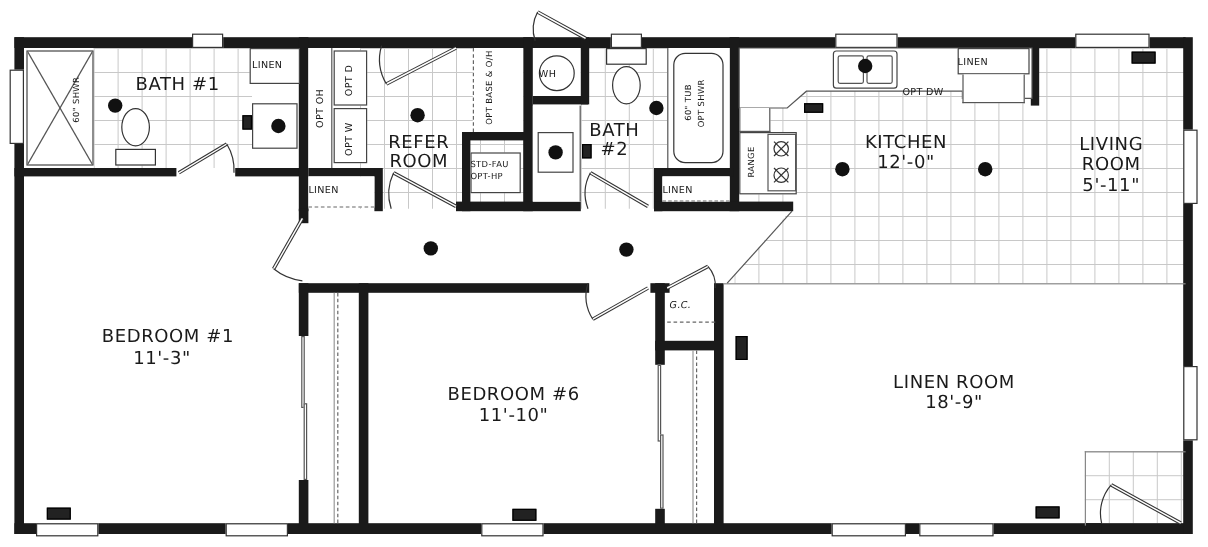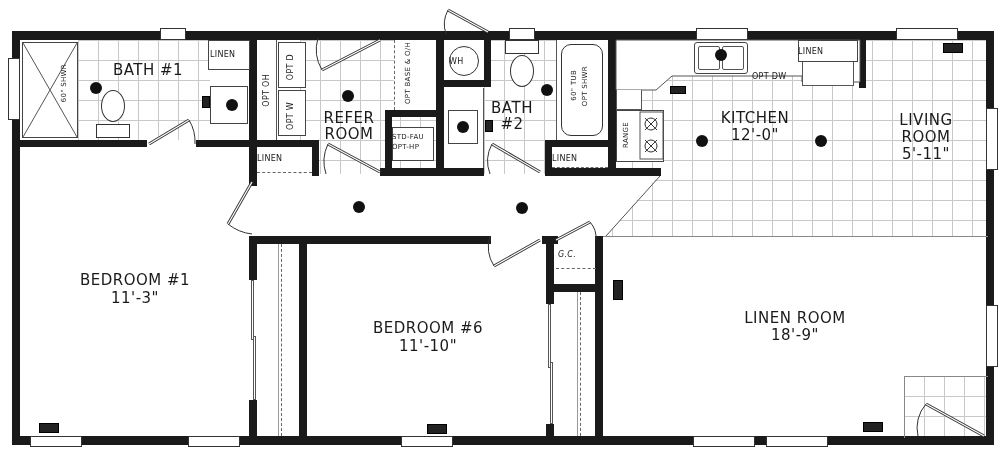--- a/index.html
+++ b/index.html
@@ -227,21 +227,21 @@
 <svg class="door" style="left:554px;top:218px;" width="44" height="26">
   <line x1="2" y1="22" x2="36" y2="4" stroke="#333" stroke-width="3"></line>
   <line x1="2" y1="22" x2="36" y2="4" stroke="#fff" stroke-width="1.2"></line>
   <path d="M36 4 A 24 24 0 0 1 42 22" fill="none" stroke="#333" stroke-width="1"></path>
 </svg>
 
 <svg class="door" style="left:600px;top:174px;" width="64" height="64">
   <line x1="60" y1="2" x2="6" y2="62" stroke="#555" stroke-width="1"></line>
 </svg>
 
-<div class="lbl" style="left:75px;top:272px;width:120px;">BEDROOM #1</div>
+<div class="lbl" style="left:75px;top:272px;width:120px;text-align:right;">BEDROOM #1</div>
 <div class="lbl" style="left:75px;top:290px;width:120px;">11'-3"</div>
 <div class="vent" style="left:39px;top:423px;width:18px;height:8px;"></div>
 
 <div class="abs" style="left:251px;top:280px;width:3px;height:60px;border:1px solid #555;background:#fff;"></div>
 <div class="abs" style="left:253px;top:336px;width:3px;height:64px;border:1px solid #555;background:#fff;"></div>
 <div class="dash-v" style="left:281px;top:244px;height:192px;"></div>
 <div class="abs" style="left:278px;top:244px;width:1px;height:192px;background:#999;"></div>
 
 <div class="lbl" style="left:366px;top:320px;width:124px;">BEDROOM #6</div>
 <div class="lbl" style="left:366px;top:338px;width:124px;">11'-10"</div>

